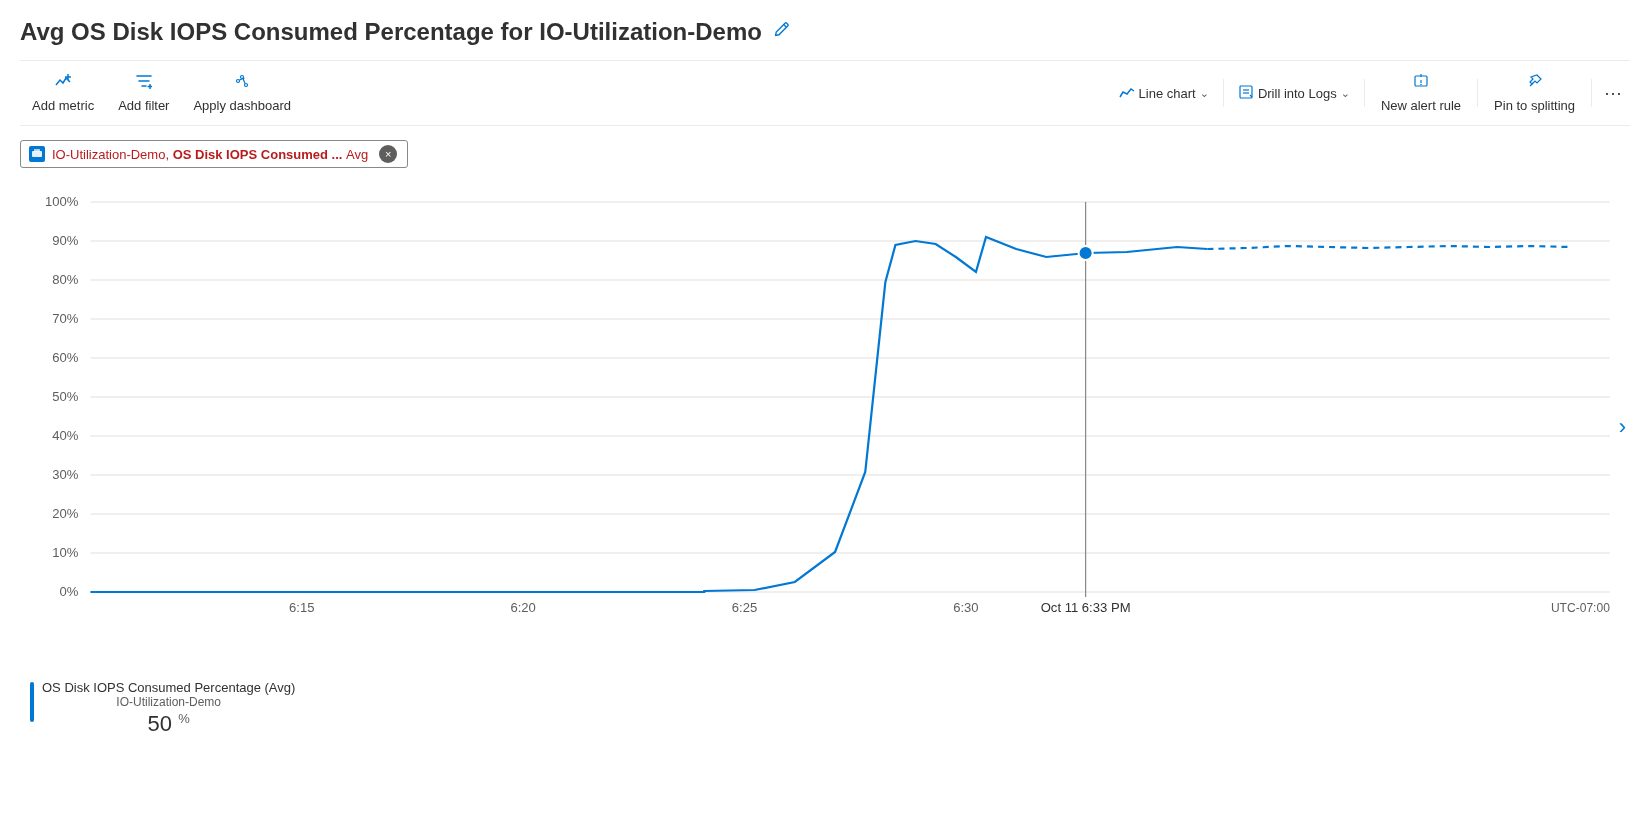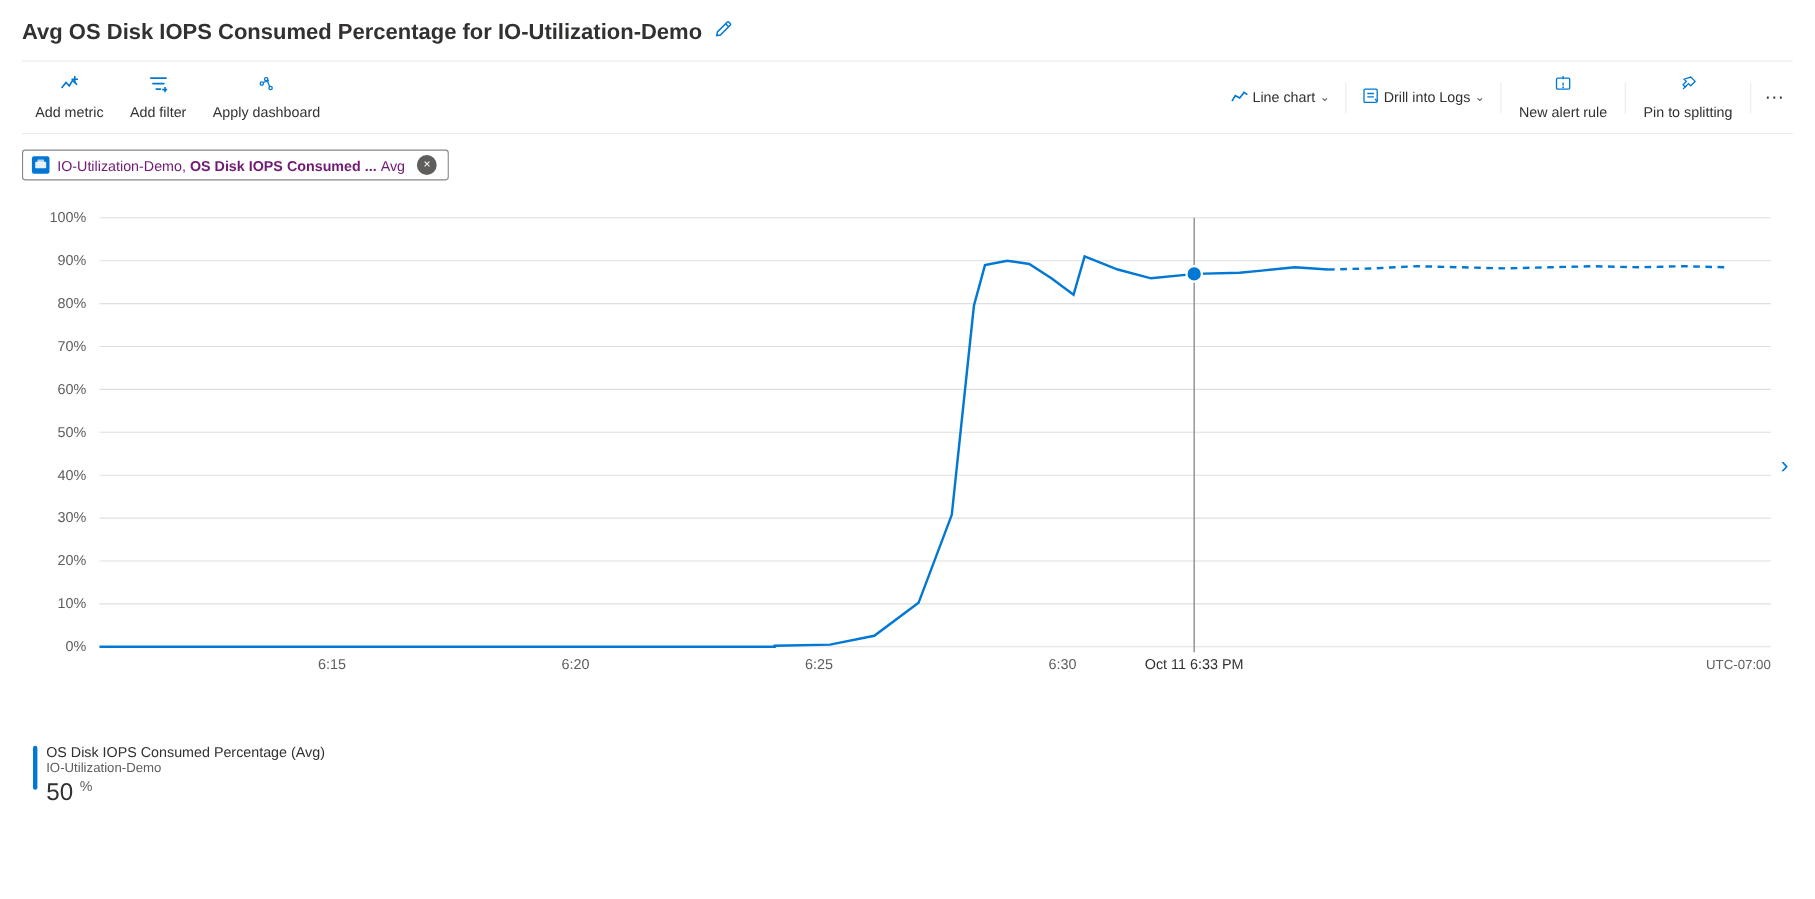--- a/index.html
+++ b/index.html
@@ -15,21 +15,21 @@
     .page-container {
       width: 1650px;
       padding: 18px 20px 10px 20px;
     }
     .title-row {
       display: flex;
       align-items: center;
       margin-bottom: 14px;
     }
     .page-title {
-      font-size: 20px;
+      font-size: 24px;
       font-weight: 600;
       color: #323130;
       margin-right: 10px;
     }
     .edit-icon {
       color: #0078d4;
       cursor: pointer;
       font-size: 16px;
     }
     .toolbar {
@@ -102,21 +102,21 @@
       width: 16px;
       height: 16px;
       background: #0078d4;
       display: inline-flex;
       align-items: center;
       justify-content: center;
       color: #fff;
       font-size: 9px;
       border-radius: 2px;
     }
-    .metric-pill-text { color: #701a75; }
+    .metric-pill-text { color: #b91c1c; }
     .metric-pill-text strong { font-weight: 600; }
     .metric-pill-close {
       width: 18px;
       height: 18px;
       border-radius: 50%;
       background: #605e5c;
       color: #fff;
       display: inline-flex;
       align-items: center;
       justify-content: center;
@@ -152,20 +152,21 @@
       margin-top: 8px;
       padding-left: 10px;
       display: flex;
       flex-direction: column;
       gap: 2px;
     }
     .legend-item {
       display: flex;
       align-items: flex-start;
       gap: 8px;
+      text-align: center;
     }
     .legend-bar {
       width: 4px;
       height: 40px;
       background: #0078d4;
       border-radius: 2px;
       margin-top: 2px;
       flex-shrink: 0;
     }
     .legend-text-group { display: flex; flex-direction: column; }

